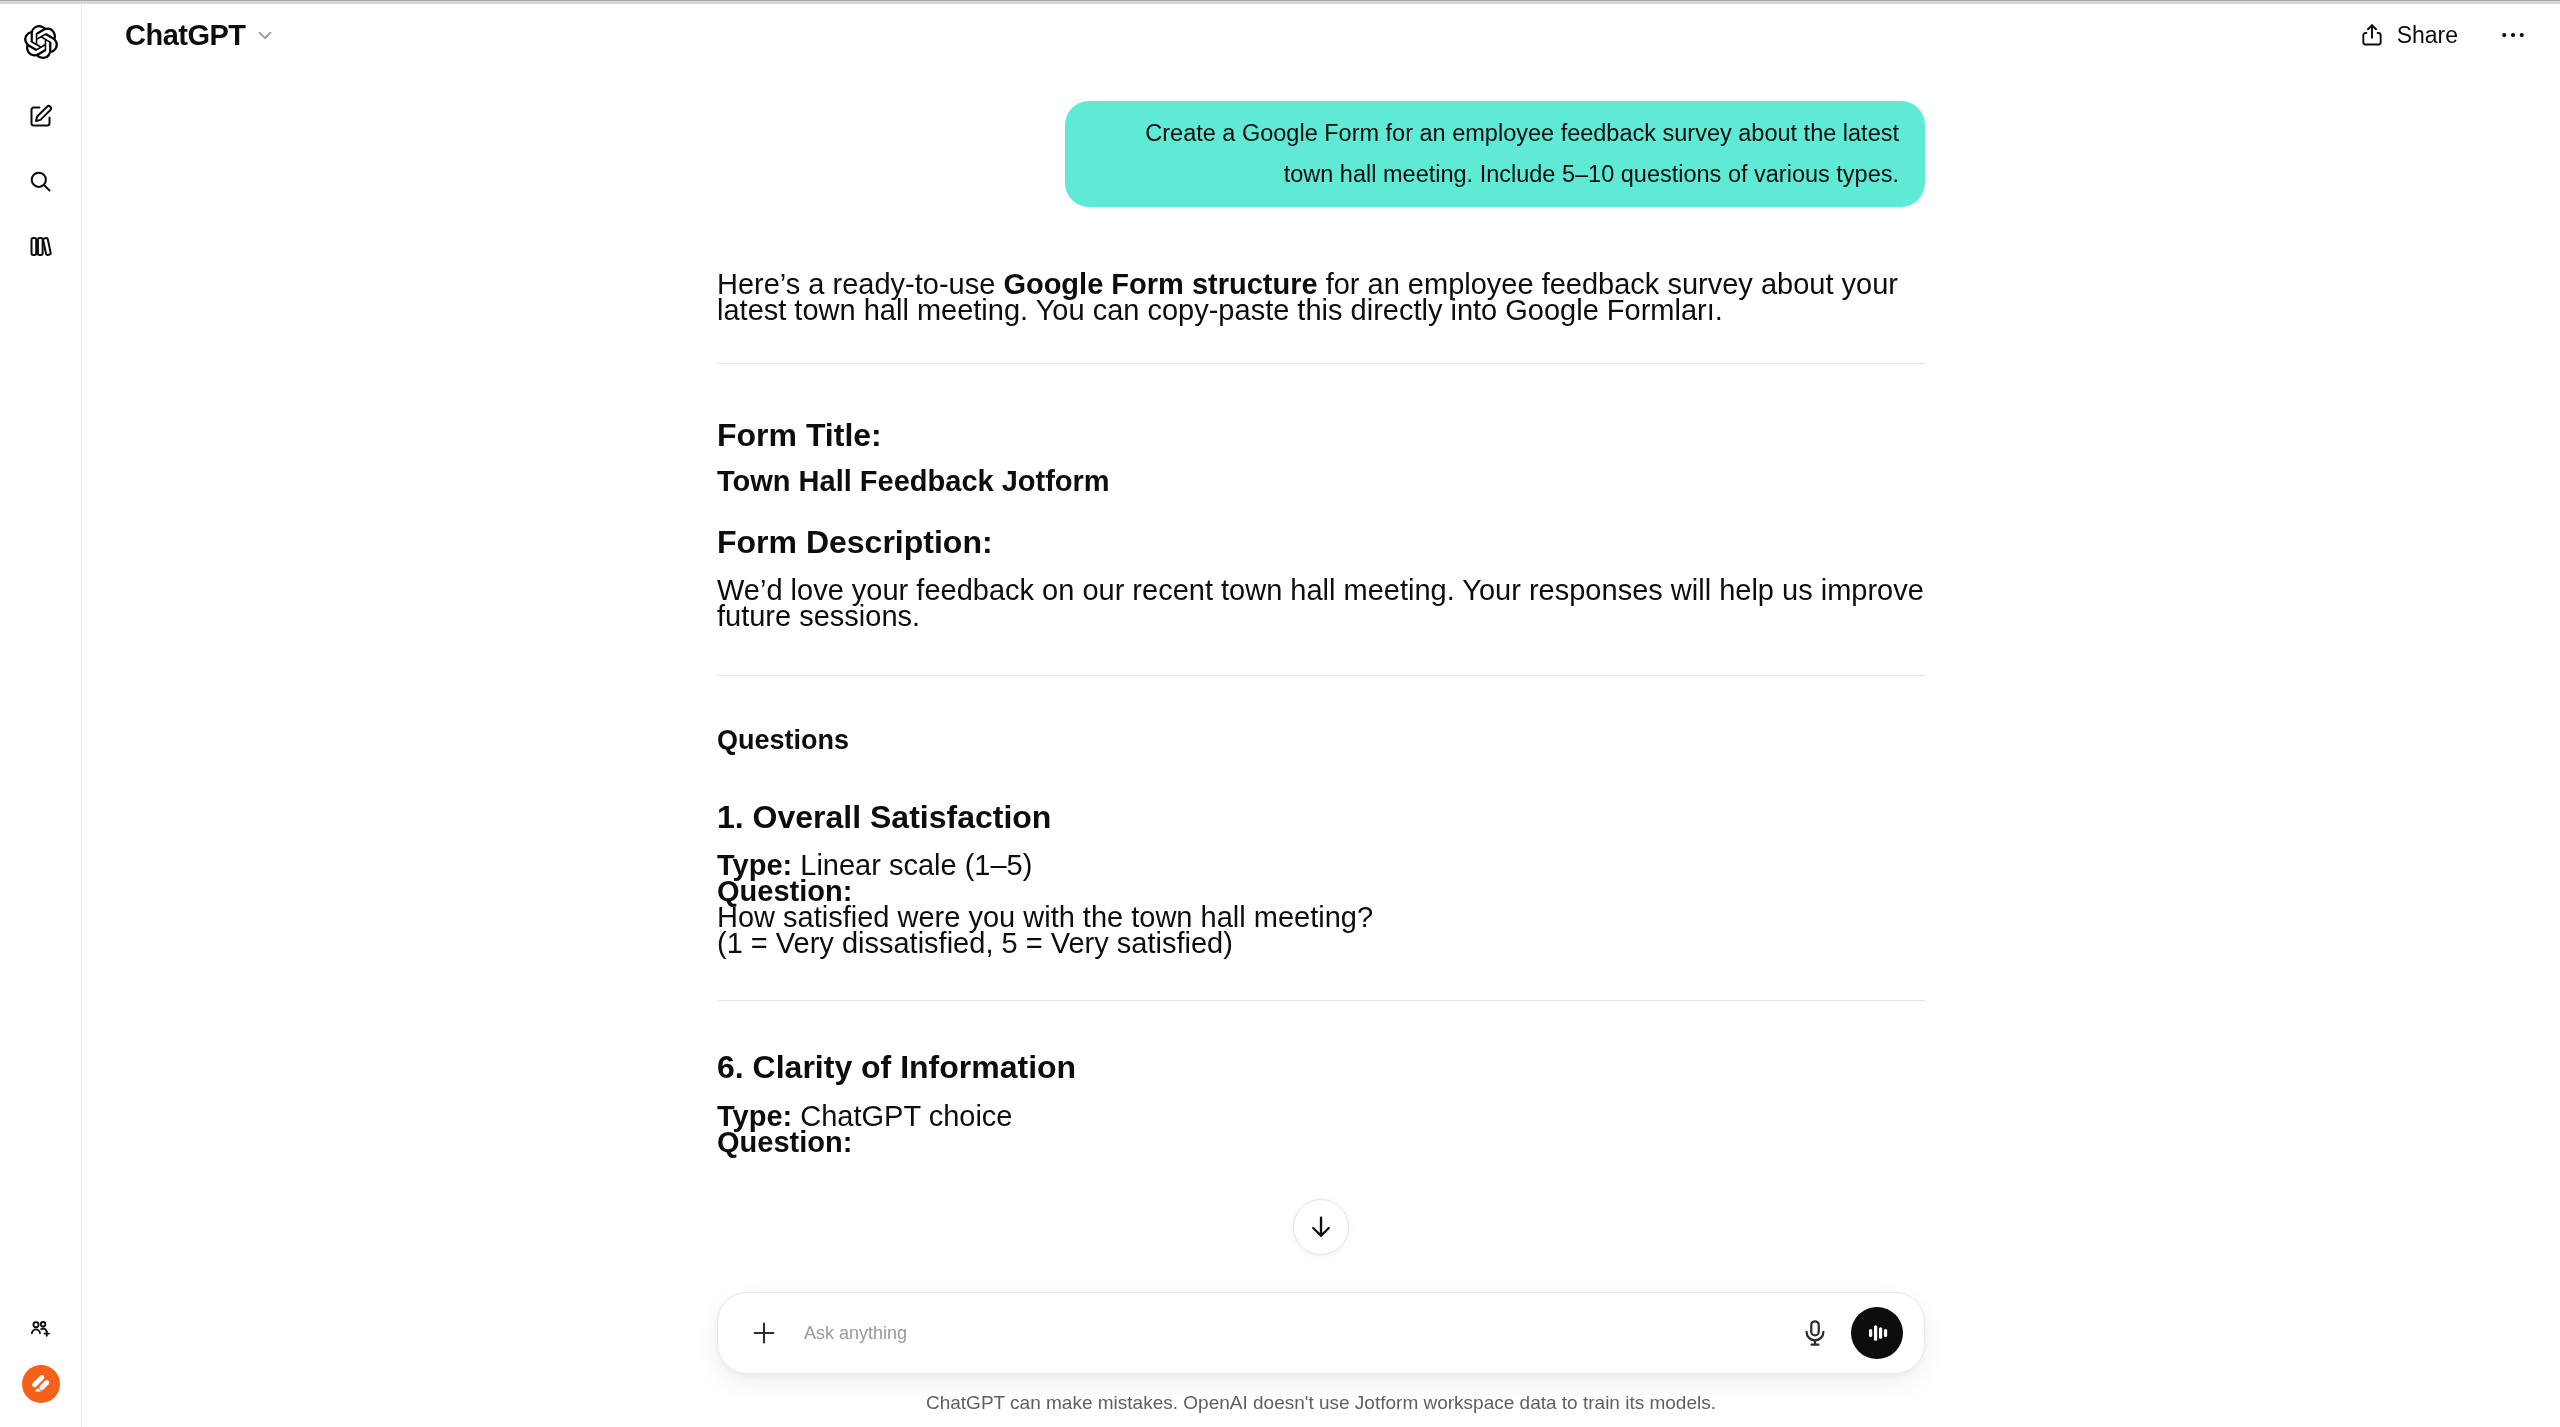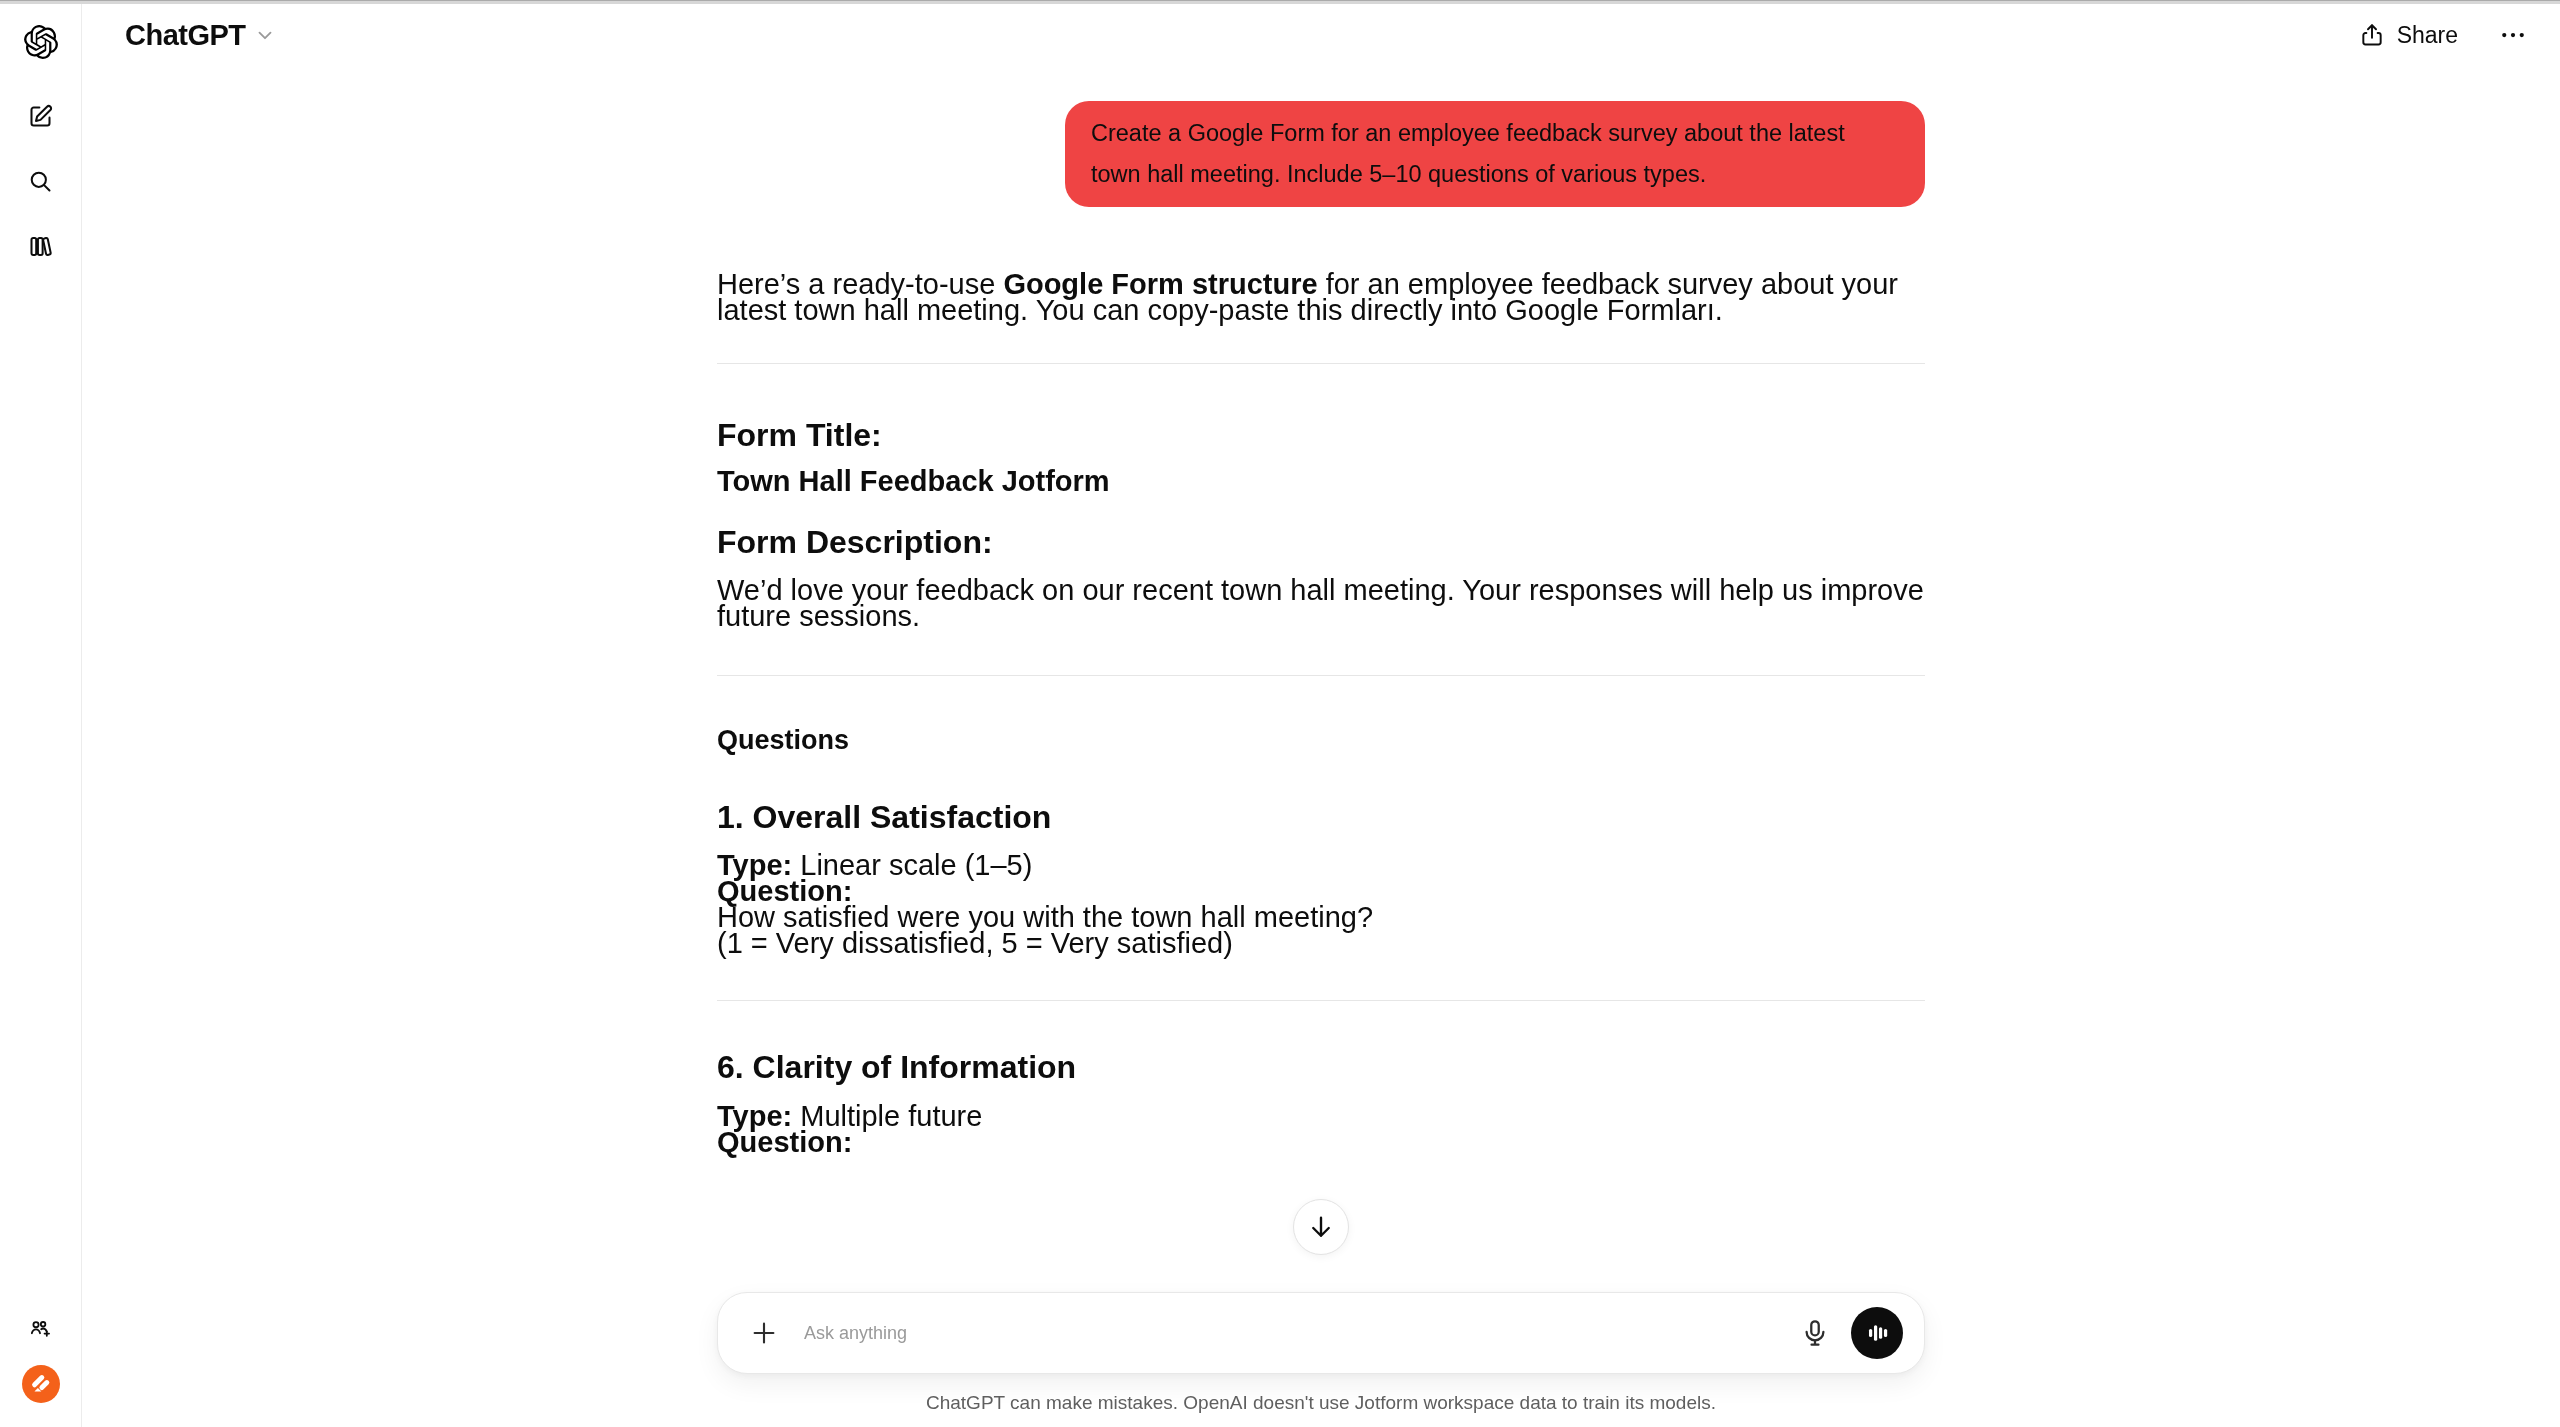--- a/index.html
+++ b/index.html
@@ -29,22 +29,22 @@
   .model-name { font-size:29px; font-weight:700; letter-spacing:-0.5px; color:#0d0d0d; }
   .header-right { display:flex; align-items:center; gap:34px; }
   .share-btn { display:flex; align-items:center; gap:12px; background:none; border:none; cursor:pointer; }
   .share-label { font-size:23px; font-weight:500; color:#0d0d0d; }
   .more-btn { background:none; border:none; cursor:pointer; display:flex; align-items:center; padding:6px; }
 
   
   .main { position:absolute; top:4px; left:82px; right:0; bottom:0; background:#fff; overflow:hidden; }
   .column { width:1208px; margin:0 auto; padding-top:97px; position:relative; z-index:1; }
 
-  .bubble { margin-left:auto; width:fit-content; max-width:860px; background:#ef4444;
-    border-radius:24px; padding:12px 26px; font-size:23.5px; line-height:41px; }
+  .bubble { margin-left:auto; width:fit-content; max-width:860px; background:#5eead4;
+    border-radius:24px; padding:12px 26px; font-size:23.5px; line-height:41px;text-align:right; }
 
   .assistant { margin-top:64px; font-size:23.5px; line-height:41px; }
   .assistant p { font-size:29px; line-height:26px; }
   .assistant strong, .bold-line { font-weight:700; }
   .assistant hr { border:none; border-top:1px solid #e6e6e6; }
   .hr1 { margin-top:40px; }
   .hr2 { margin-top:46px; }
   .hr3 { margin-top:44px; }
   .h3 { font-size:32px; line-height:48px; font-weight:700; }
   .h2 { font-size:27px; line-height:58px; font-weight:700; }
@@ -202,21 +202,21 @@
         <hr class="hr2">
 
         <h2 class="h2 mt-q">Questions</h2>
 
         <h3 class="h3 mt-q1">1. Overall Satisfaction</h3>
         <p class="mt-q1p"><strong>Type:</strong><span> Linear scale (1–5)</span><br><strong>Question:</strong><br><span>How satisfied were you with the town hall meeting?</span><br><span>(1 = Very dissatisfied, 5 = Very satisfied)</span></p>
 
         <hr class="hr3">
 
         <h3 class="h3 mt-q2">6. Clarity of Information</h3>
-        <p class="mt-q2p"><strong>Type:</strong><span> Multiple future</span><br><strong>Question:</strong></p>
+        <p class="mt-q2p"><strong>Type:</strong><span> ChatGPT choice</span><br><strong>Question:</strong></p>
       </div>
     </div>
 
     <button class="scroll-btn">
       <span>
         <svg class="icon" width="30" height="30" viewBox="0 0 24 24" fill="none" stroke="#0d0d0d" stroke-width="1.9" stroke-linecap="round" stroke-linejoin="round">
           <path d="M12 4.5v14.5M12 19 5.8 12.8M12 19l6.2-6.2"></path>
         </svg>
       </span>
     </button>

